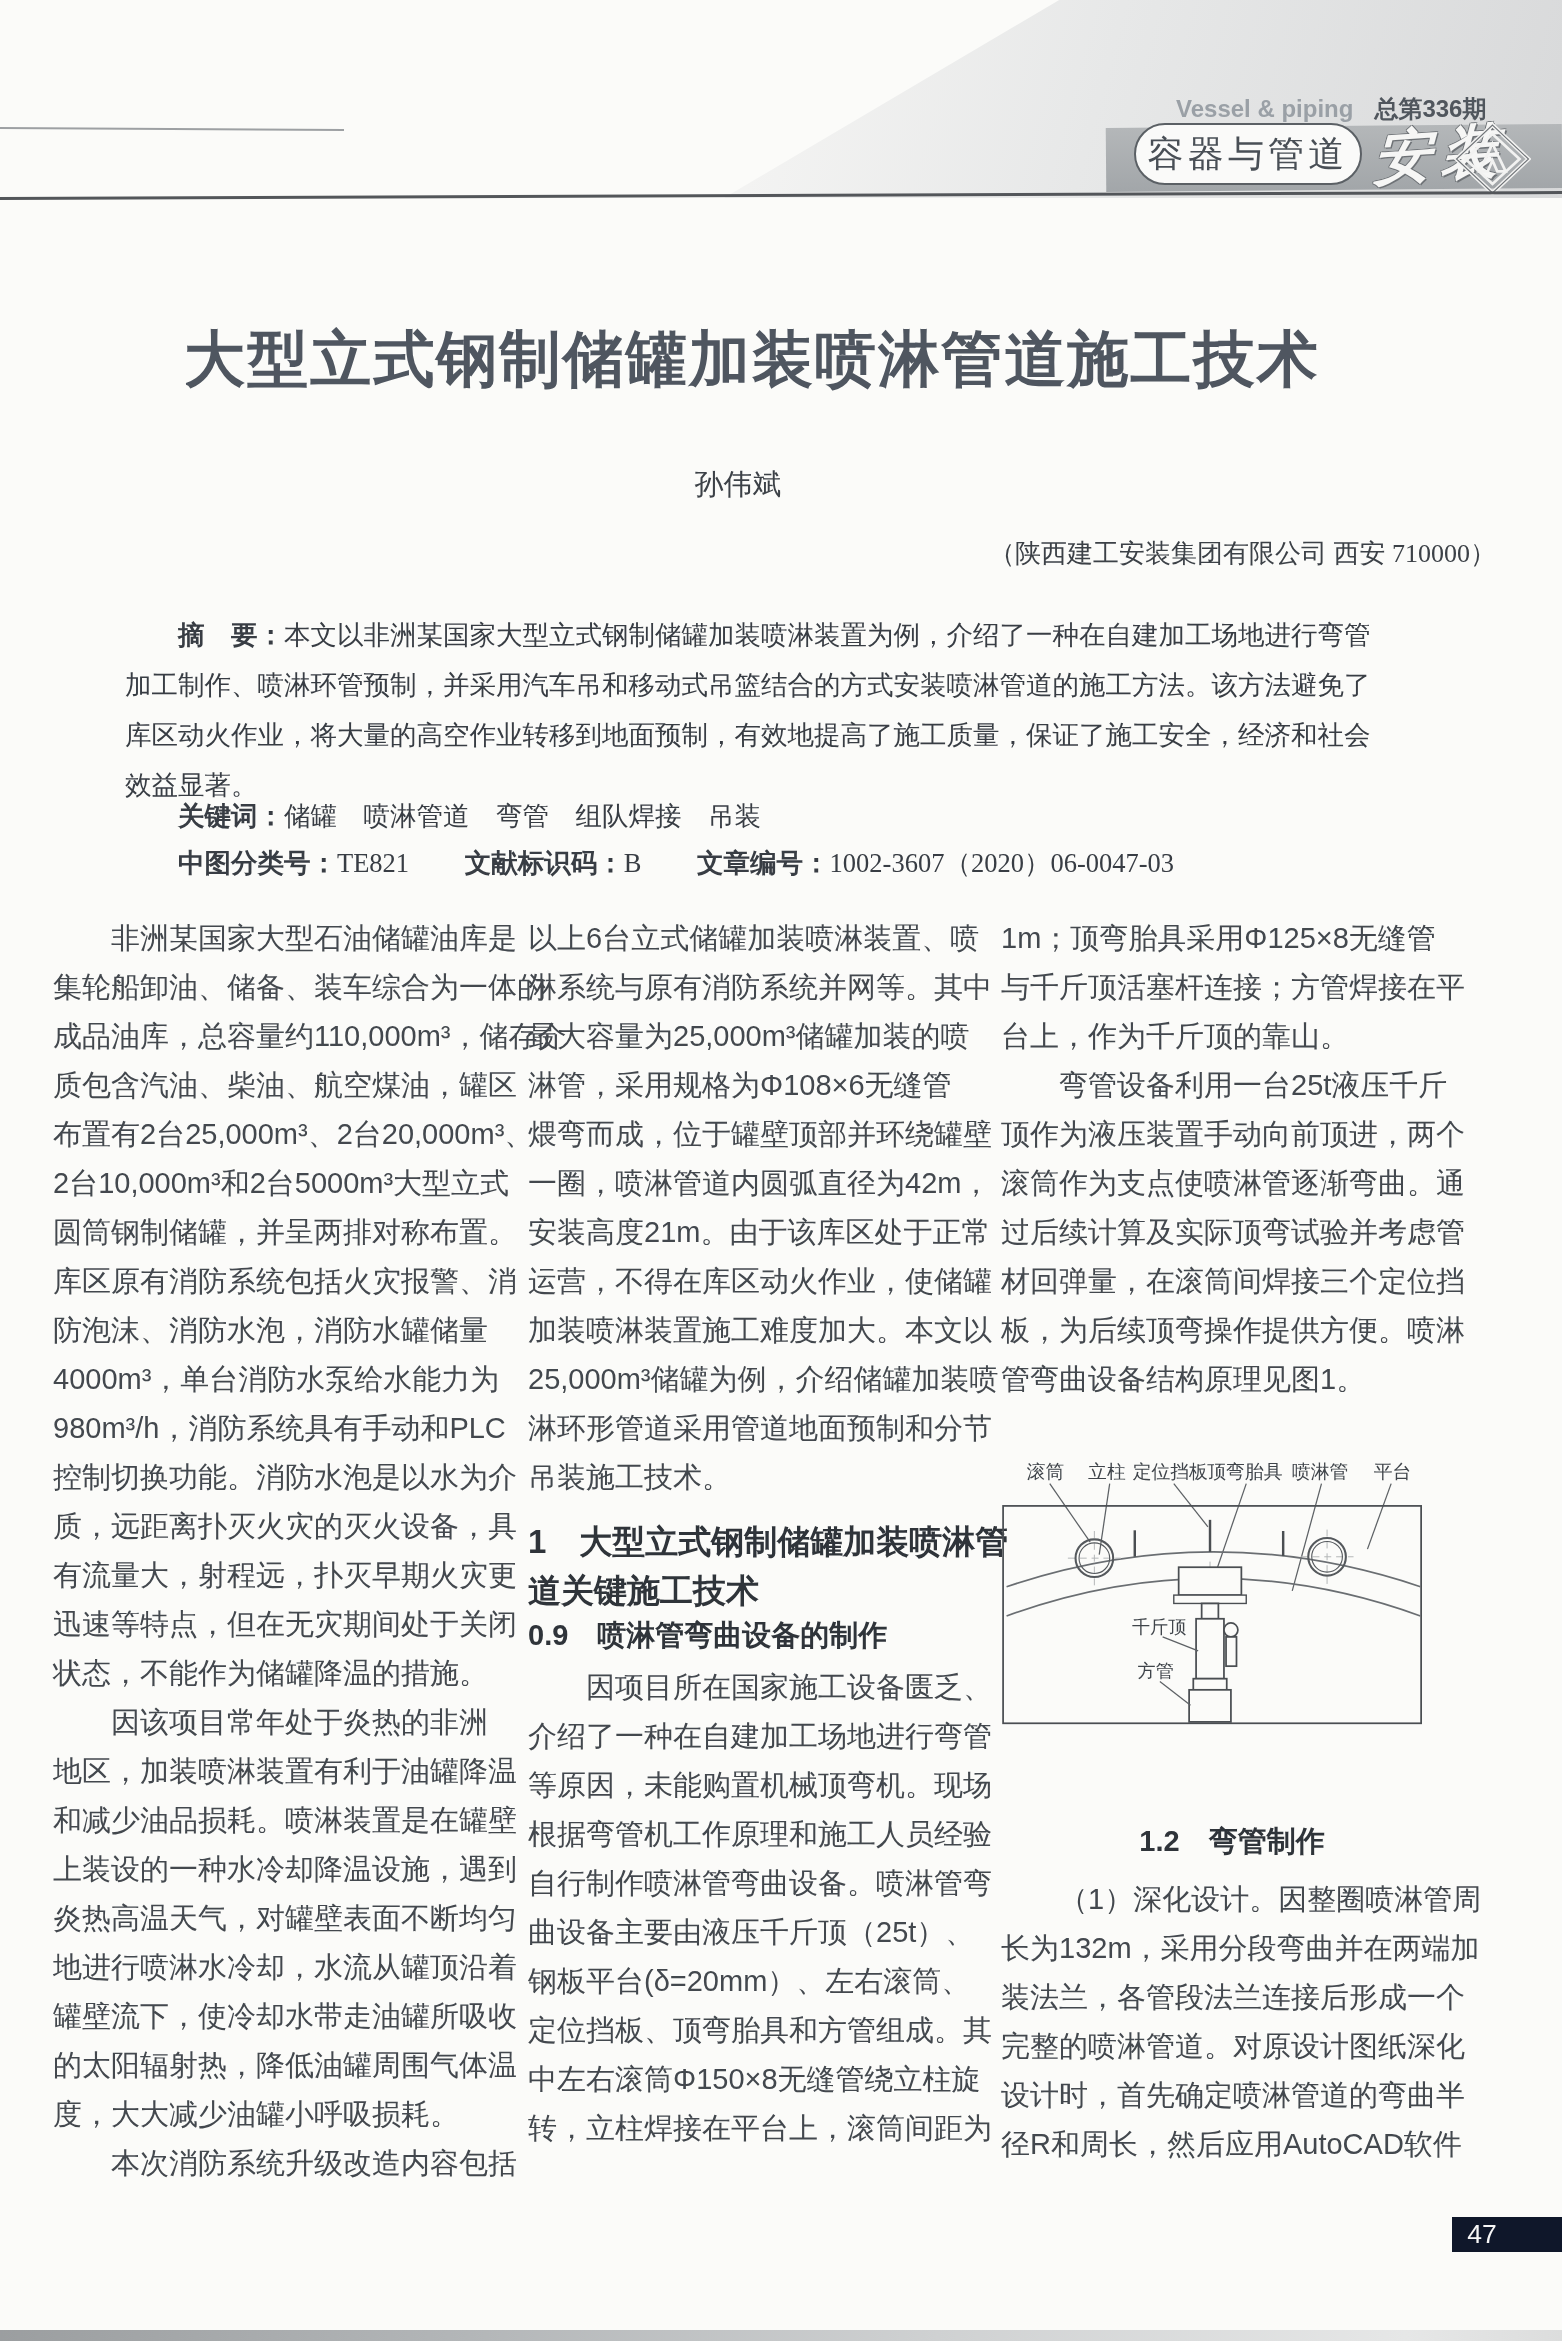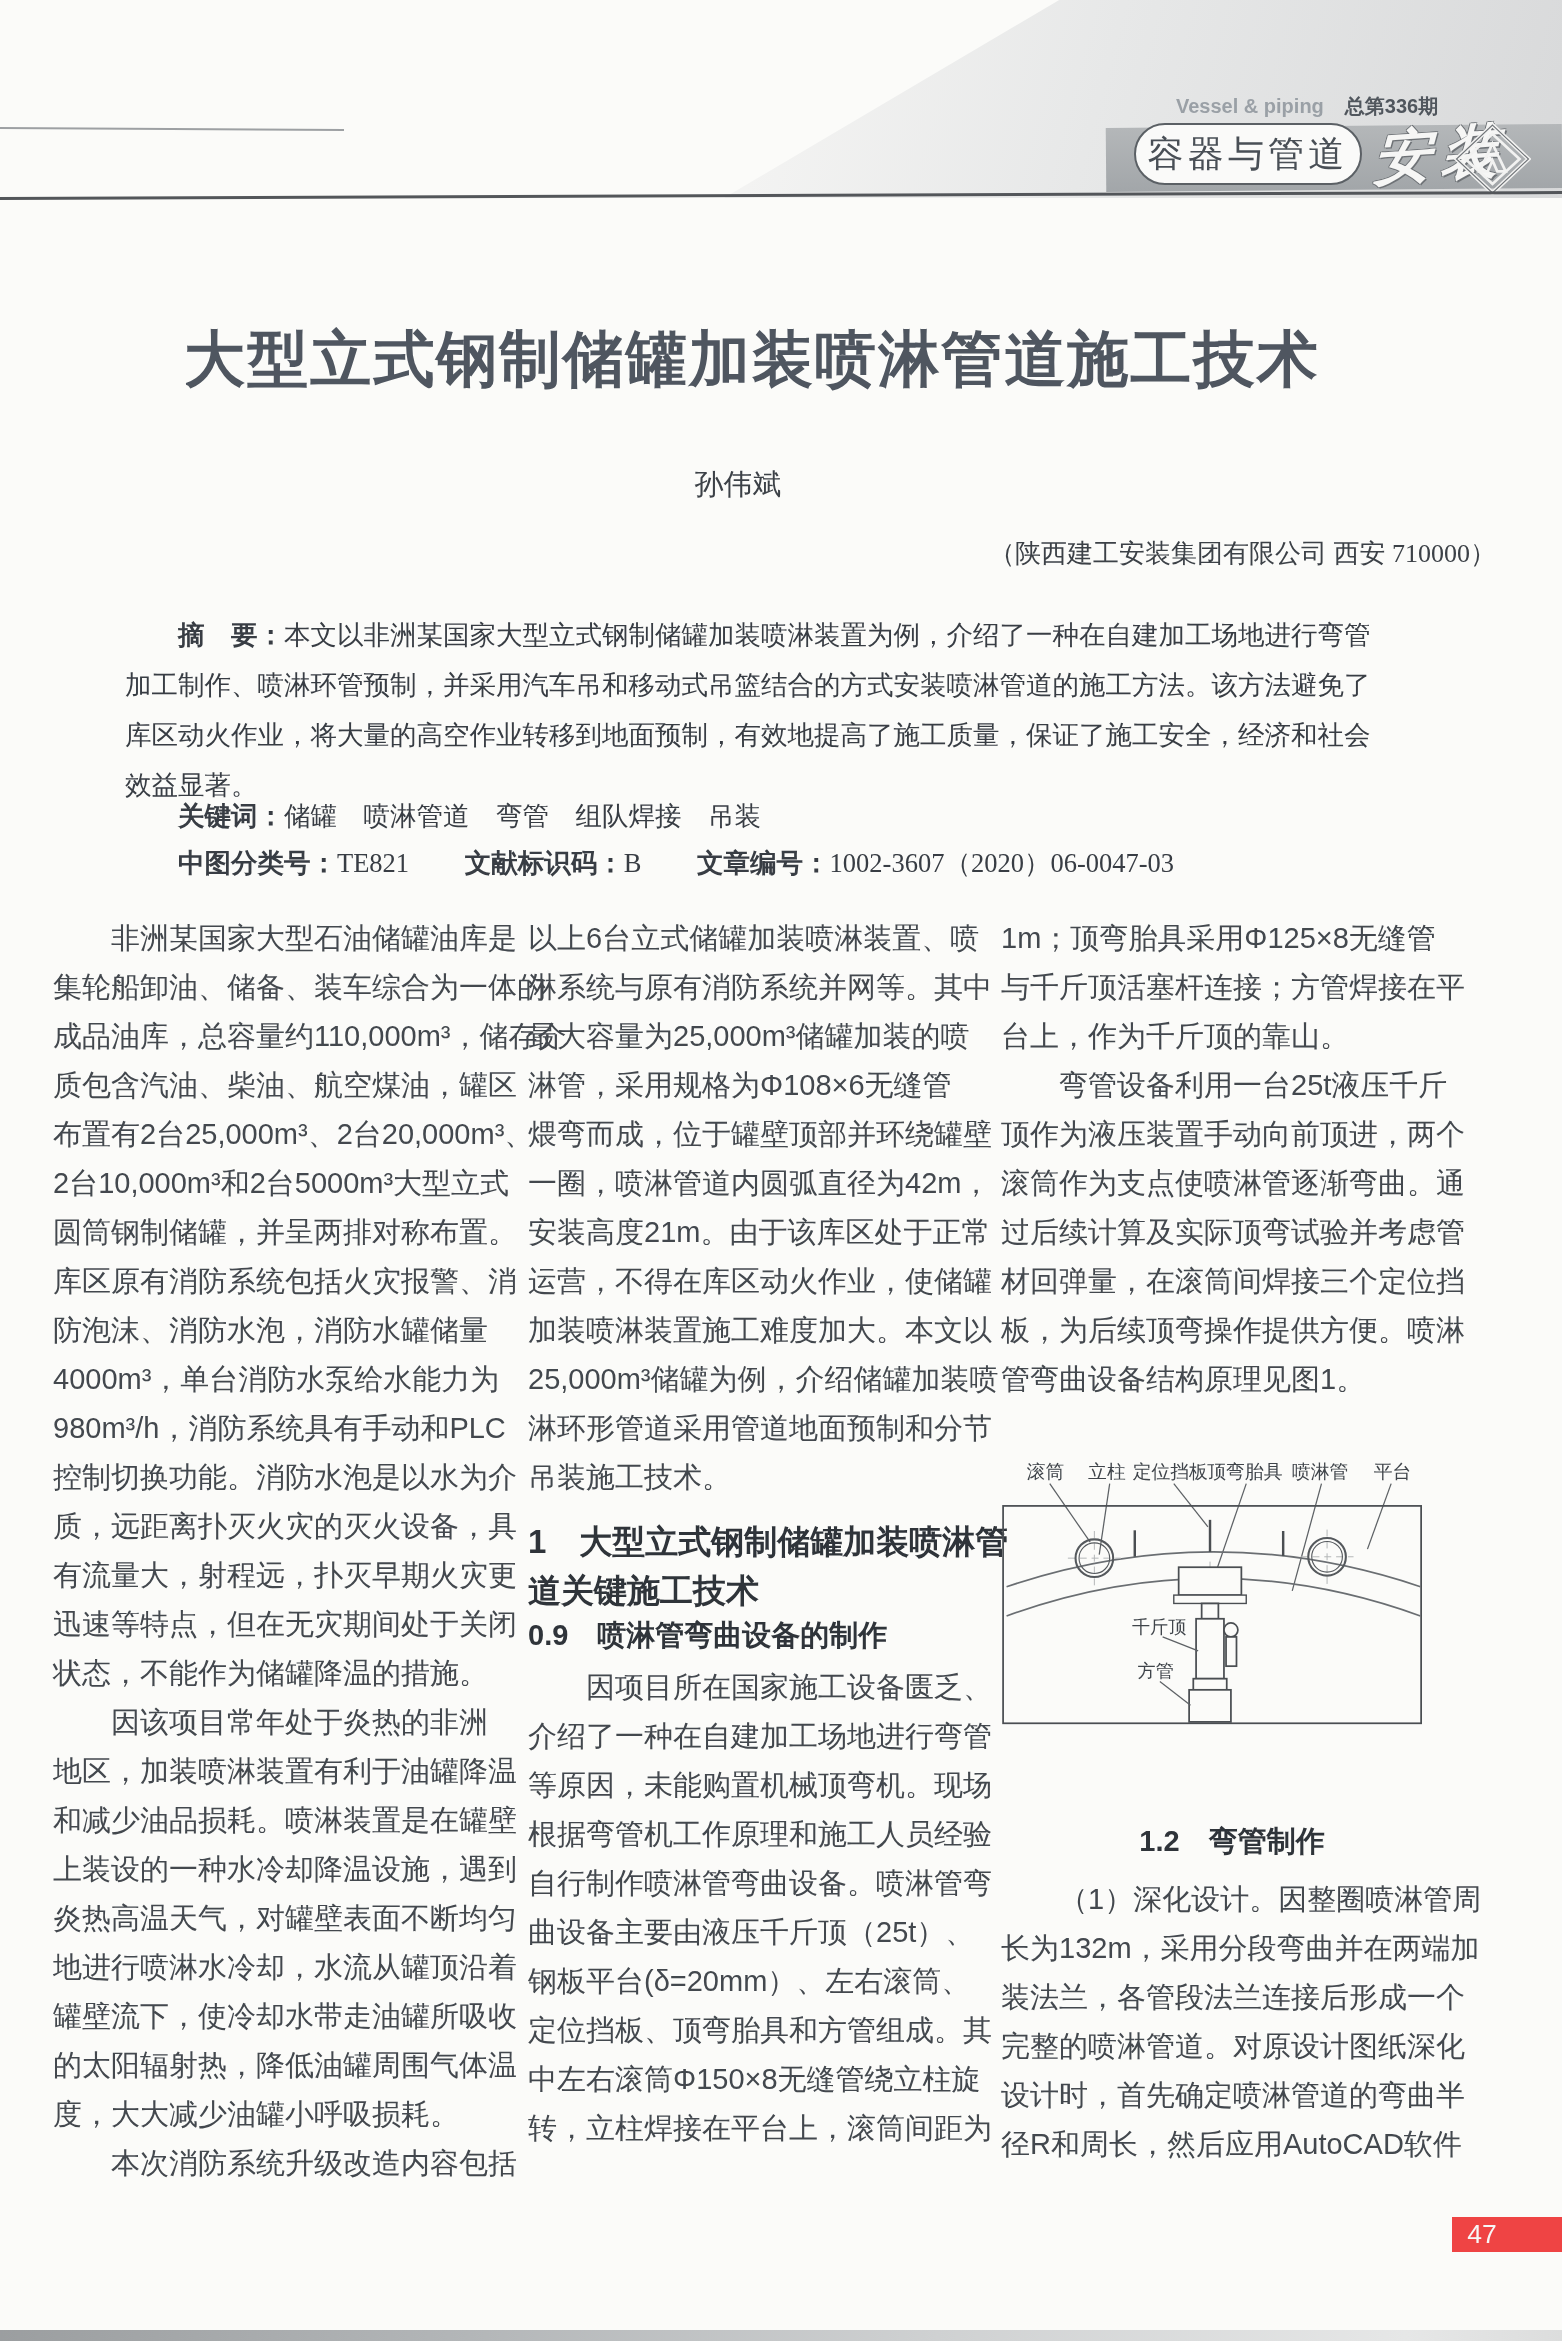--- a/index.html
+++ b/index.html
@@ -3,21 +3,21 @@
 <meta charset="utf-8">
 <style>
   html,body{margin:0;padding:0;background:#d8d8d8;}
   .page{position:relative;width:1562px;height:2342px;background:#fbfbf9;overflow:hidden;
         font-family:"Liberation Sans","DejaVu Sans",sans-serif;color:#3e434a;}
 
   
   .wedge{position:absolute;left:724px;top:0;width:838px;height:198px;
          background:linear-gradient(105deg,#f3f3f2 8%,#e7e8e8 45%,#d8d9da 100%);
          clip-path:polygon(40% 0,100% 0,100% 100%,0 100%);}
-  .journal-line{position:absolute;left:1176px;top:93px;font-size:20px;font-weight:bold;white-space:nowrap;}
+  .journal-line{position:absolute;left:1176px;top:93px;font-size:24px;font-weight:bold;white-space:nowrap;}
   .journal-en{color:#9aa0a6;}
   .issue-no{color:#50565d;margin-left:21px;}
   .band{position:absolute;left:1106px;top:126px;width:456px;height:64px;
         background:linear-gradient(#b4b7b9,#a2a6a9);transform:rotate(-0.5deg);}
   .badge{position:absolute;left:1134px;top:123px;width:224px;height:58px;background:#fafaf9;
          border:2.8px solid #5b6065;border-radius:32px;display:flex;align-items:center;justify-content:center;
          font-size:36px;color:#494f56;letter-spacing:4.2px;font-weight:500;}
   .logo-script{position:absolute;left:1373px;top:116px;font-size:58px;font-weight:bold;font-style:italic;
          color:#f6f6f5;letter-spacing:9.7px;transform:rotate(-4deg) skewX(-6deg);
          text-shadow:1.4px 1.4px 0 #6e7276,-0.7px -0.7px 0 #6e7276,0.7px -0.7px 0 #6e7276,-0.7px 0.7px 0 #6e7276;white-space:nowrap;}
@@ -52,21 +52,21 @@
   .h2{font-size:29px;font-weight:bold;line-height:45px;color:#2f343a;white-space:nowrap;}
 
   
   .figure{position:absolute;left:1001px;top:1457px;width:451px;}
   .fig-caption{position:absolute;left:1001px;top:1737px;width:451px;text-align:center;
                font-size:28px;font-weight:bold;color:#33383e;}
   .fig-svg text{font-size:27px;fill:#3f444a;font-family:"Liberation Sans","DejaVu Sans",sans-serif;}
   .fig-svg .inlbl{font-size:26px;}
 
   
-  .pagebox{position:absolute;left:1452px;top:2217px;width:110px;height:35px;background:#ef4444;
+  .pagebox{position:absolute;left:1452px;top:2217px;width:110px;height:35px;background:#0f172a;
            color:#f7f7f7;font-size:26.5px;display:flex;align-items:center;padding-left:15.3px;box-sizing:border-box;}
   .bottom-strip{position:absolute;left:0;top:2330px;width:1562px;height:12px;
                 background:linear-gradient(90deg,#9b9ea0 0%,#b3b6b8 30%,#cfd1d2 60%,#e6e7e7 90%,#dcdddd 100%);}
 </style>
 </head>
 <body>
 
 <div class="page">
 
   <div class="wedge"></div>

